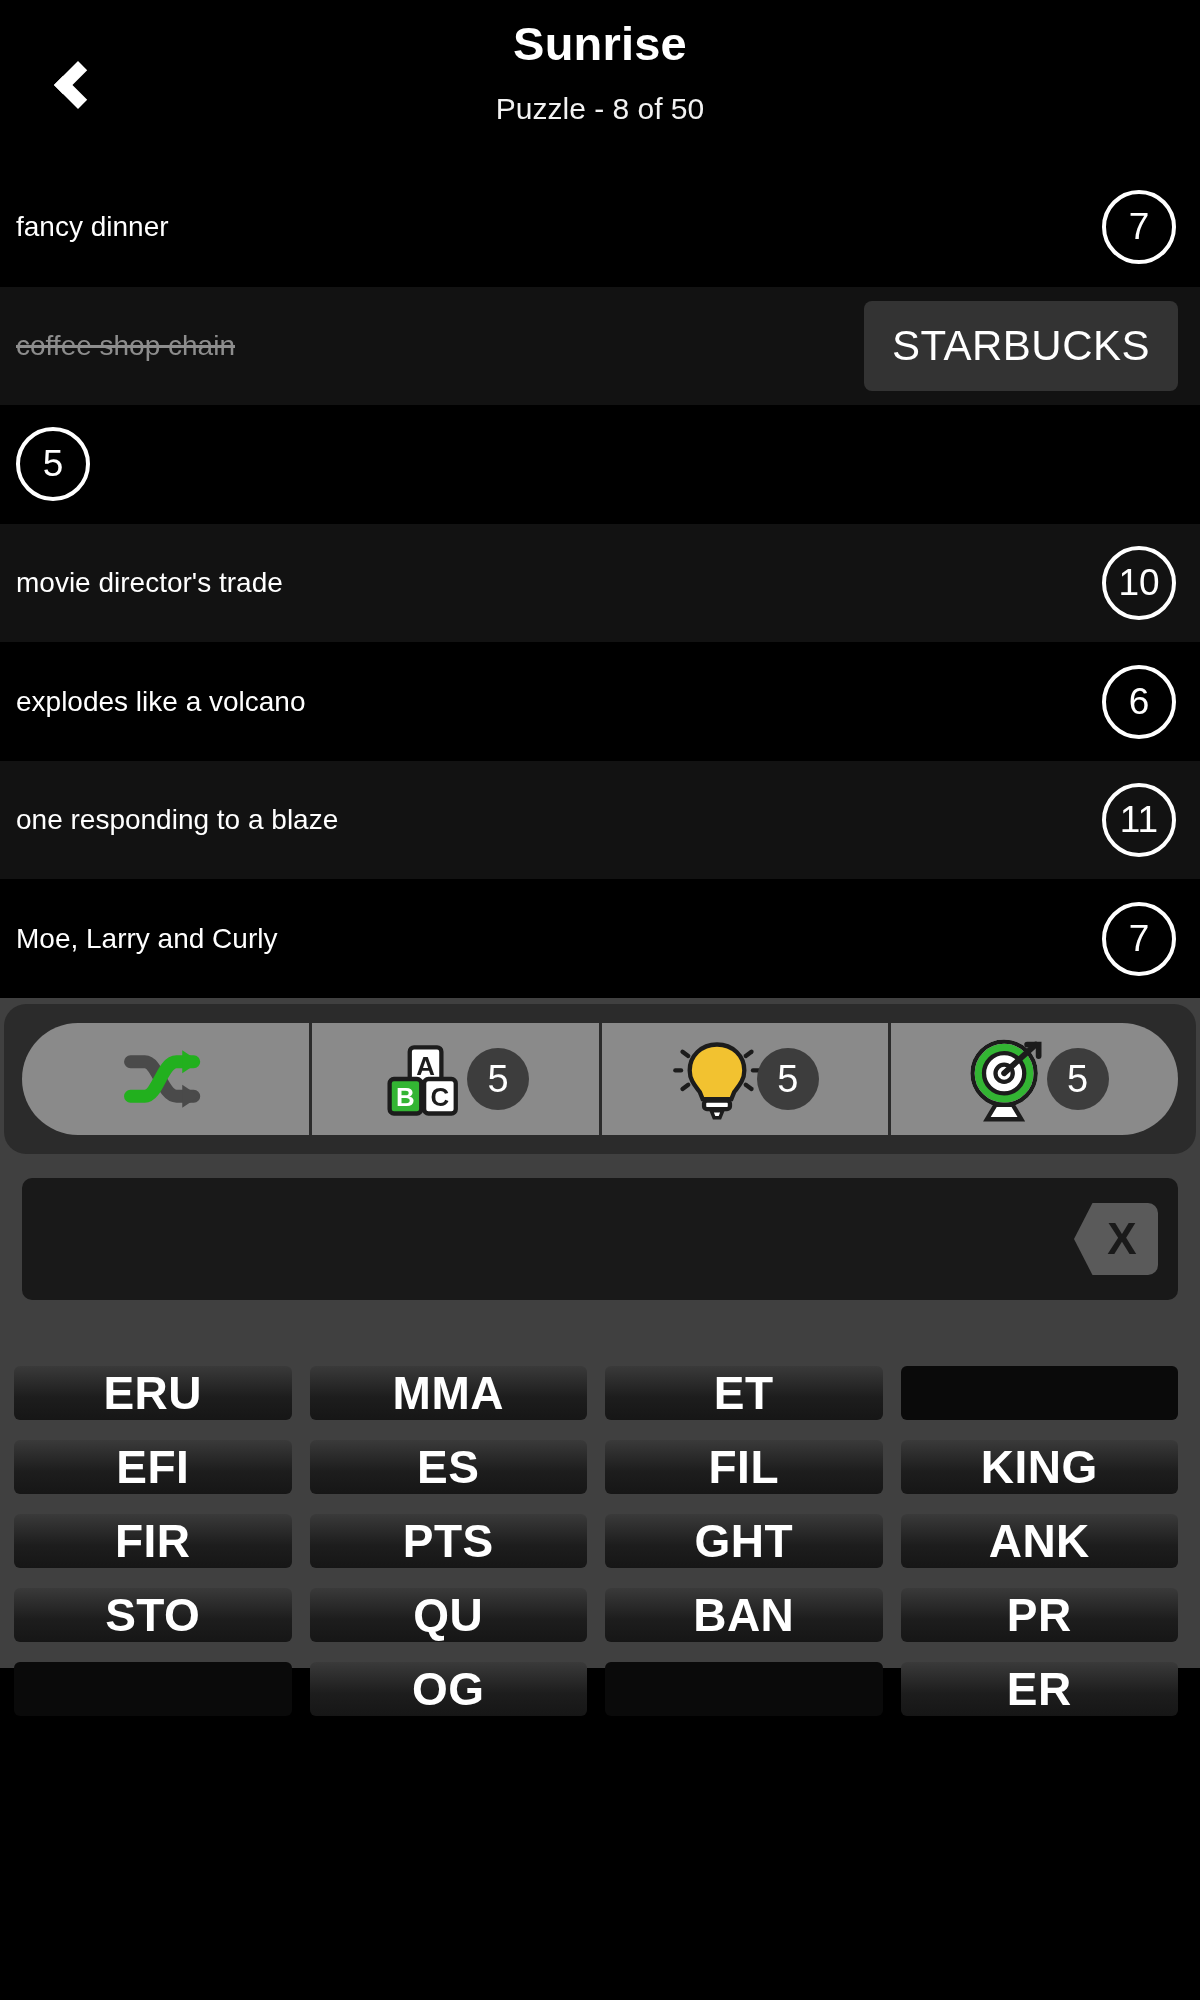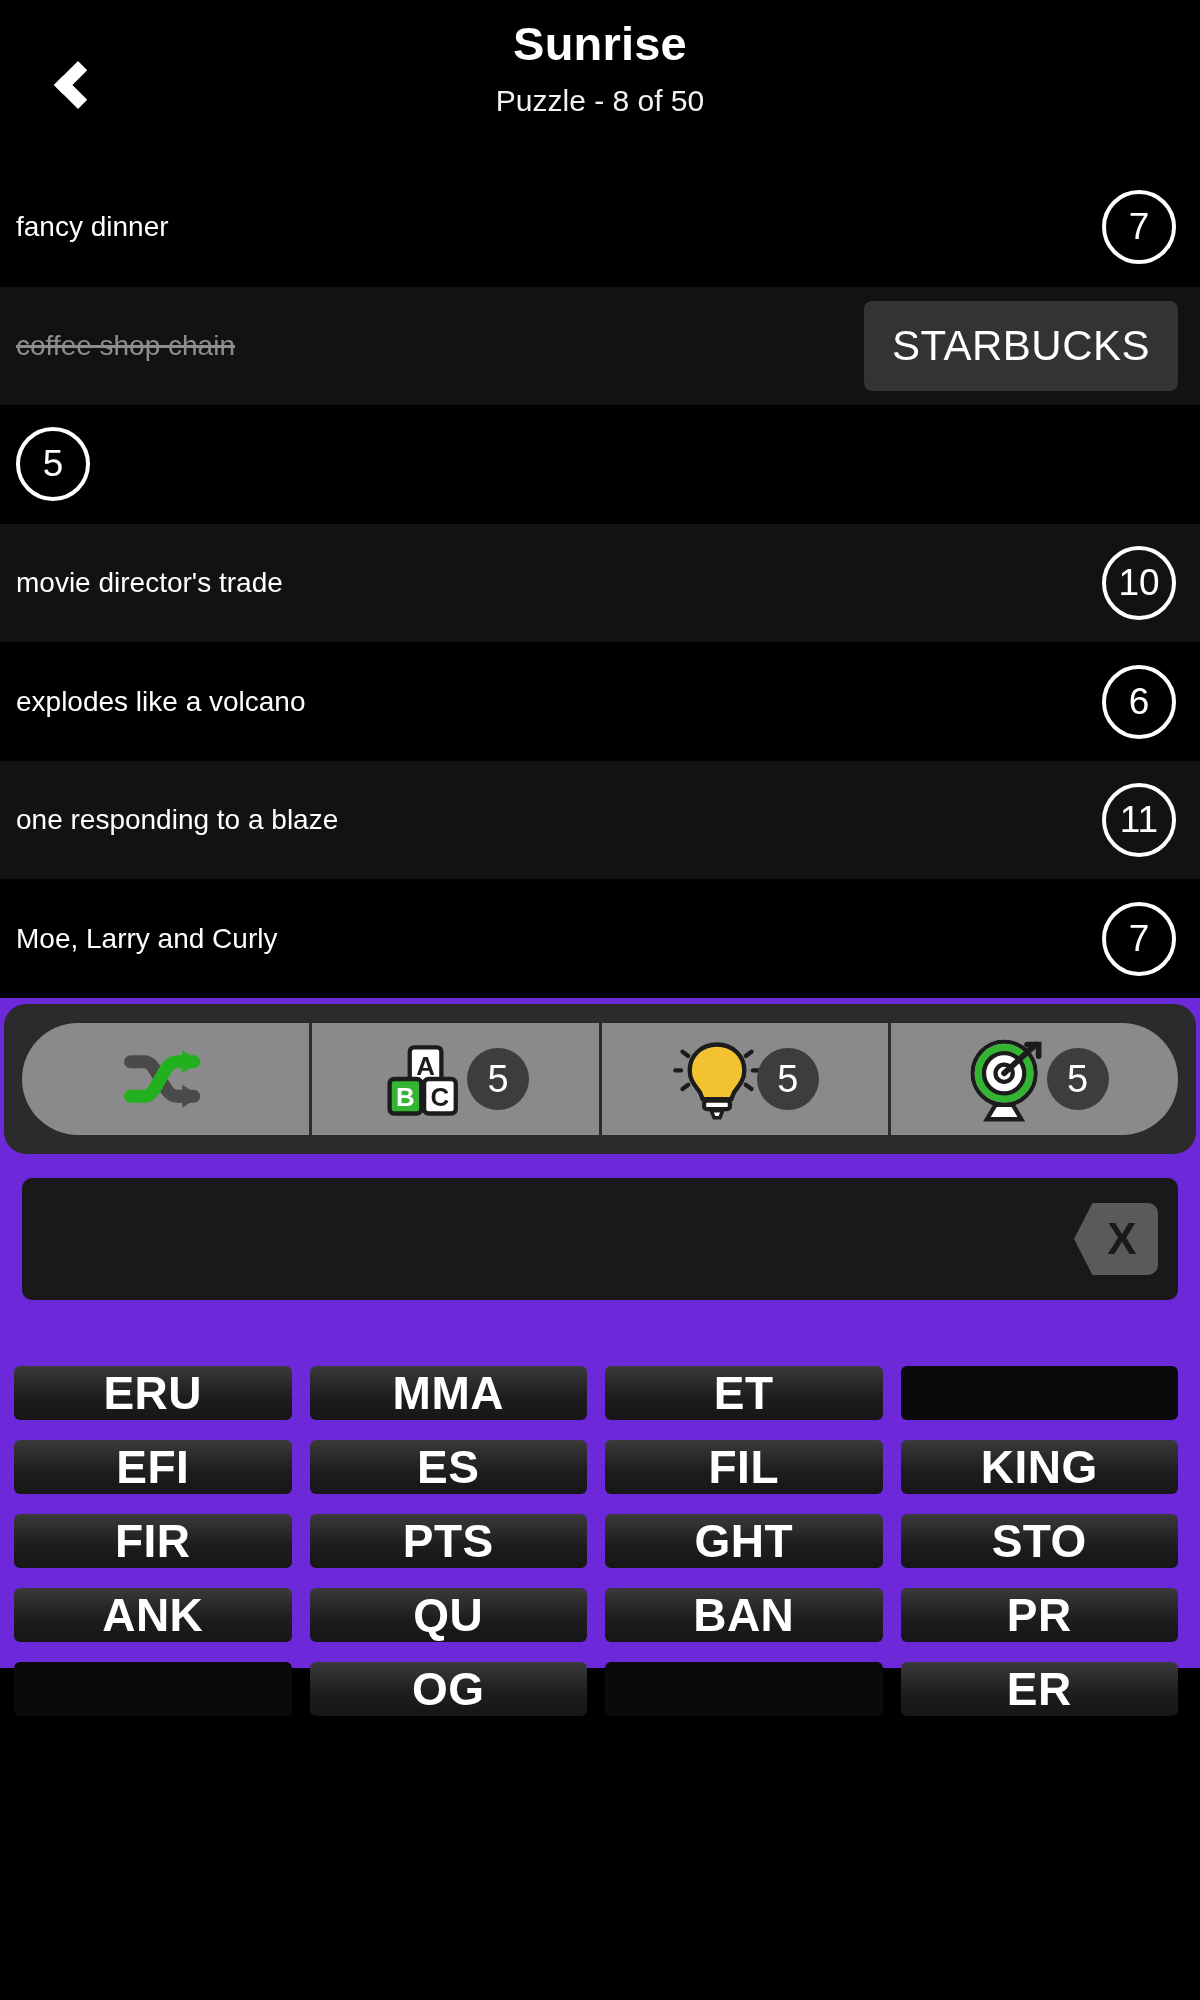--- a/index.html
+++ b/index.html
@@ -2,38 +2,38 @@
 <html><head>
 <meta charset="utf-8">
 <style>
   * { box-sizing: border-box; margin: 0; padding: 0; }
   html, body {
     width: 1200px; height: 2000px;
     background: #000;
     font-family: "Liberation Sans", sans-serif;
     overflow: hidden;
   }
-  .app { width: 1200px; height: 1668px; display: flex; flex-direction: column; background:#6d28d9; }
+  .app { width: 1200px; height: 1668px; display: flex; flex-direction: column; background:#404040; }
 
   
   .header { position: relative; height: 168px; flex: 0 0 168px; background:#000; }
   .back-btn {
     position: absolute; left: 42px; top: 40px;
     width: 72px; height: 90px;
     display: flex; align-items: center; justify-content: center;
     cursor: pointer;
   }
   .chev {
     width: 34px; height: 34px;
     border-left: 13px solid #fff; border-bottom: 13px solid #fff;
     transform: rotate(45deg);
   }
   .title-wrap { position: absolute; left: 0; right: 0; top: 18px; text-align: center; }
   .title { color: #fff; font-size: 47px; font-weight: bold; letter-spacing: .2px; line-height: 1.1; }
-  .subtitle { color: #f2f2f2; font-size: 30px; font-weight: normal; margin-top: 14px; }
+  .subtitle { color: #f2f2f2; font-size: 30px; font-weight: normal; margin-top: 22px; }
 
   
   .clue-list { flex: 0 0 830px; display: flex; flex-direction: column; }
   .clue-row {
     position: relative; flex: 1 1 0;
     display: flex; align-items: center;
     padding: 0 22px 0 16px;
     cursor: pointer;
   }
   .clue-row.alt { background: #121212; gap: 8px; }
@@ -247,23 +247,23 @@
     <div class="tile empty"></div>
 
     <div class="tile">EFI</div>
     <div class="tile">ES</div>
     <div class="tile">FIL</div>
     <div class="tile">KING</div>
 
     <div class="tile">FIR</div>
     <div class="tile">PTS</div>
     <div class="tile">GHT</div>
+    <div class="tile">ANK</div>
+
     <div class="tile">STO</div>
-
-    <div class="tile">ANK</div>
     <div class="tile">QU</div>
     <div class="tile">BAN</div>
     <div class="tile">PR</div>
 
     <div class="tile empty"></div>
     <div class="tile">OG</div>
     <div class="tile empty"></div>
     <div class="tile">ER</div>
   </div>
 

